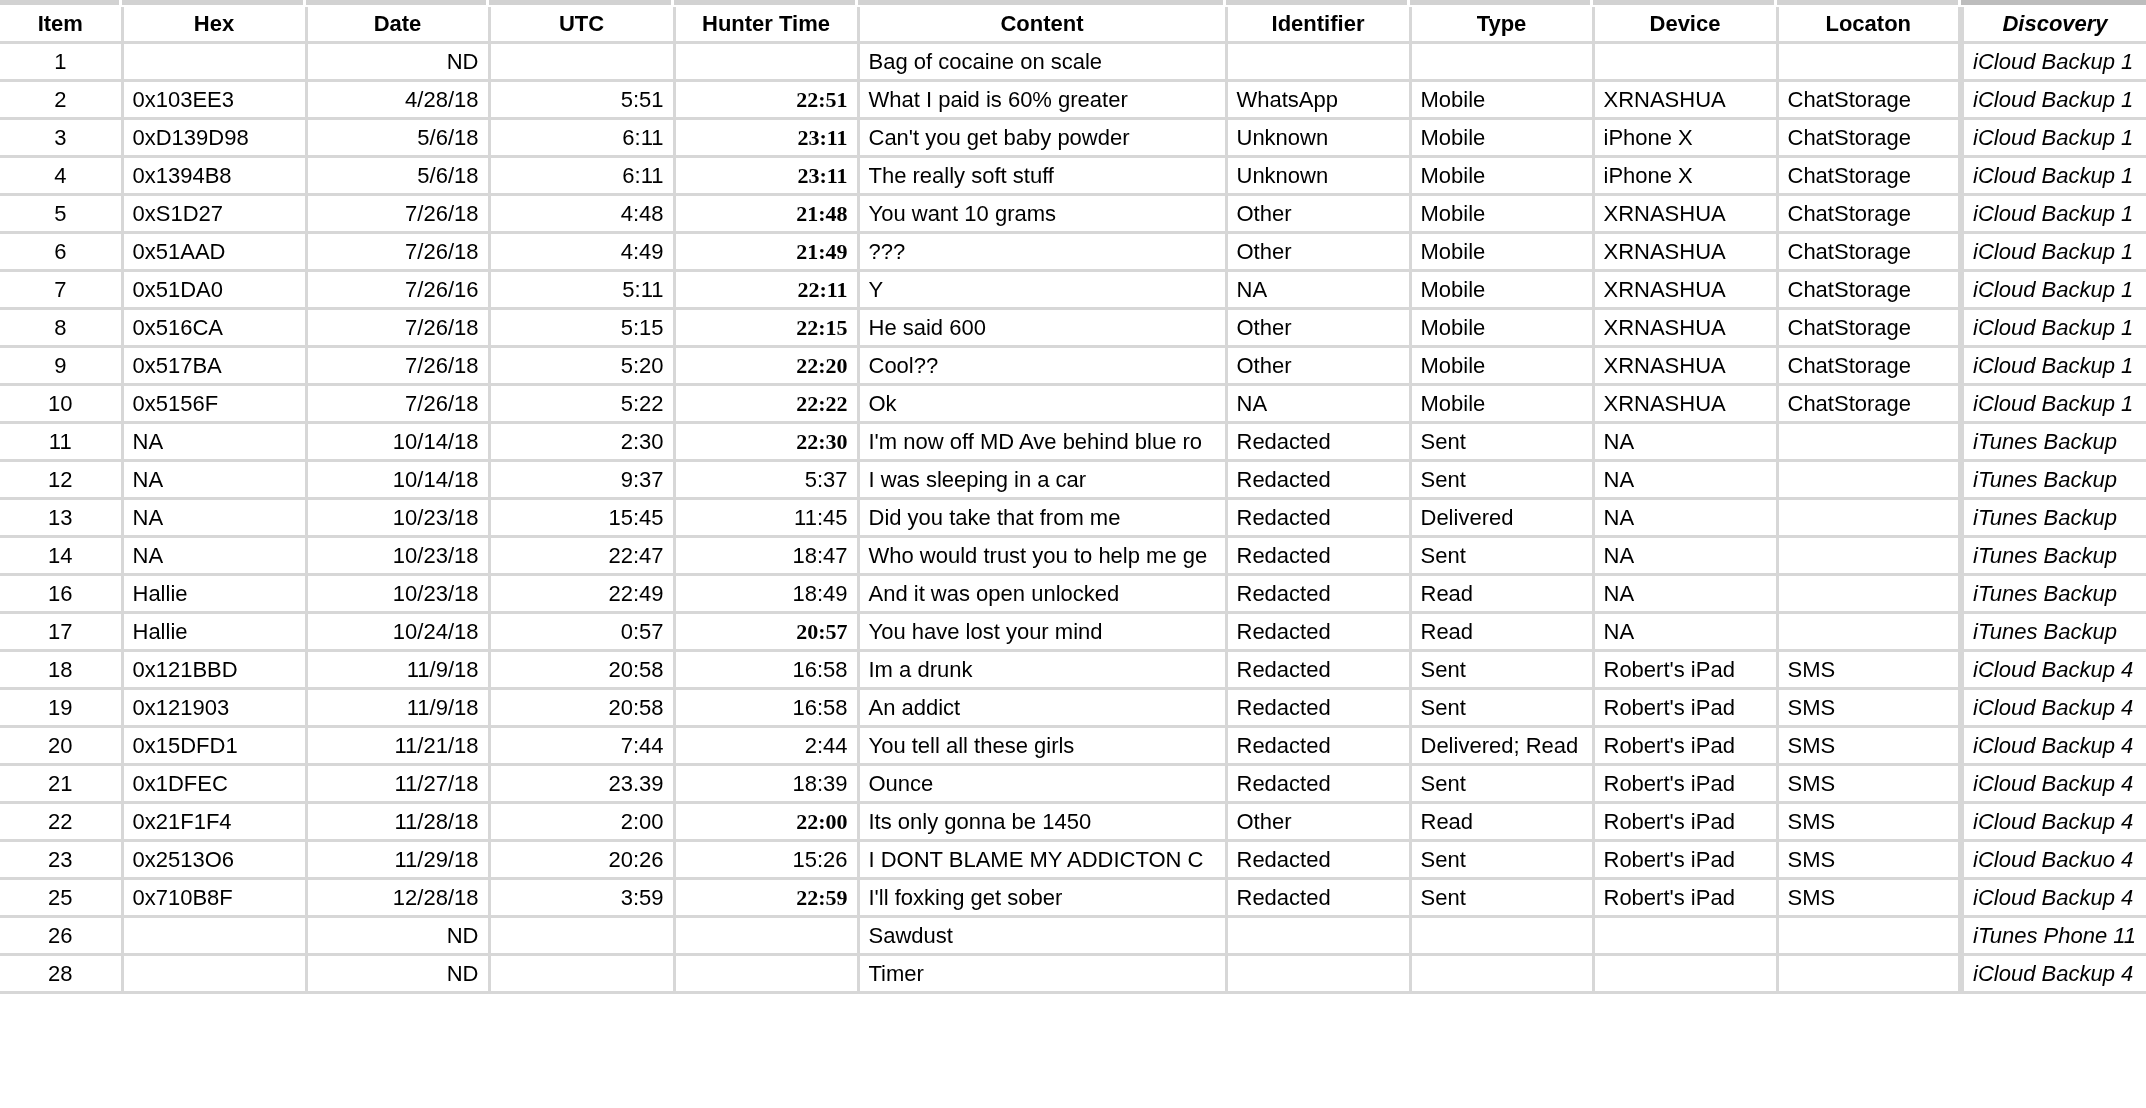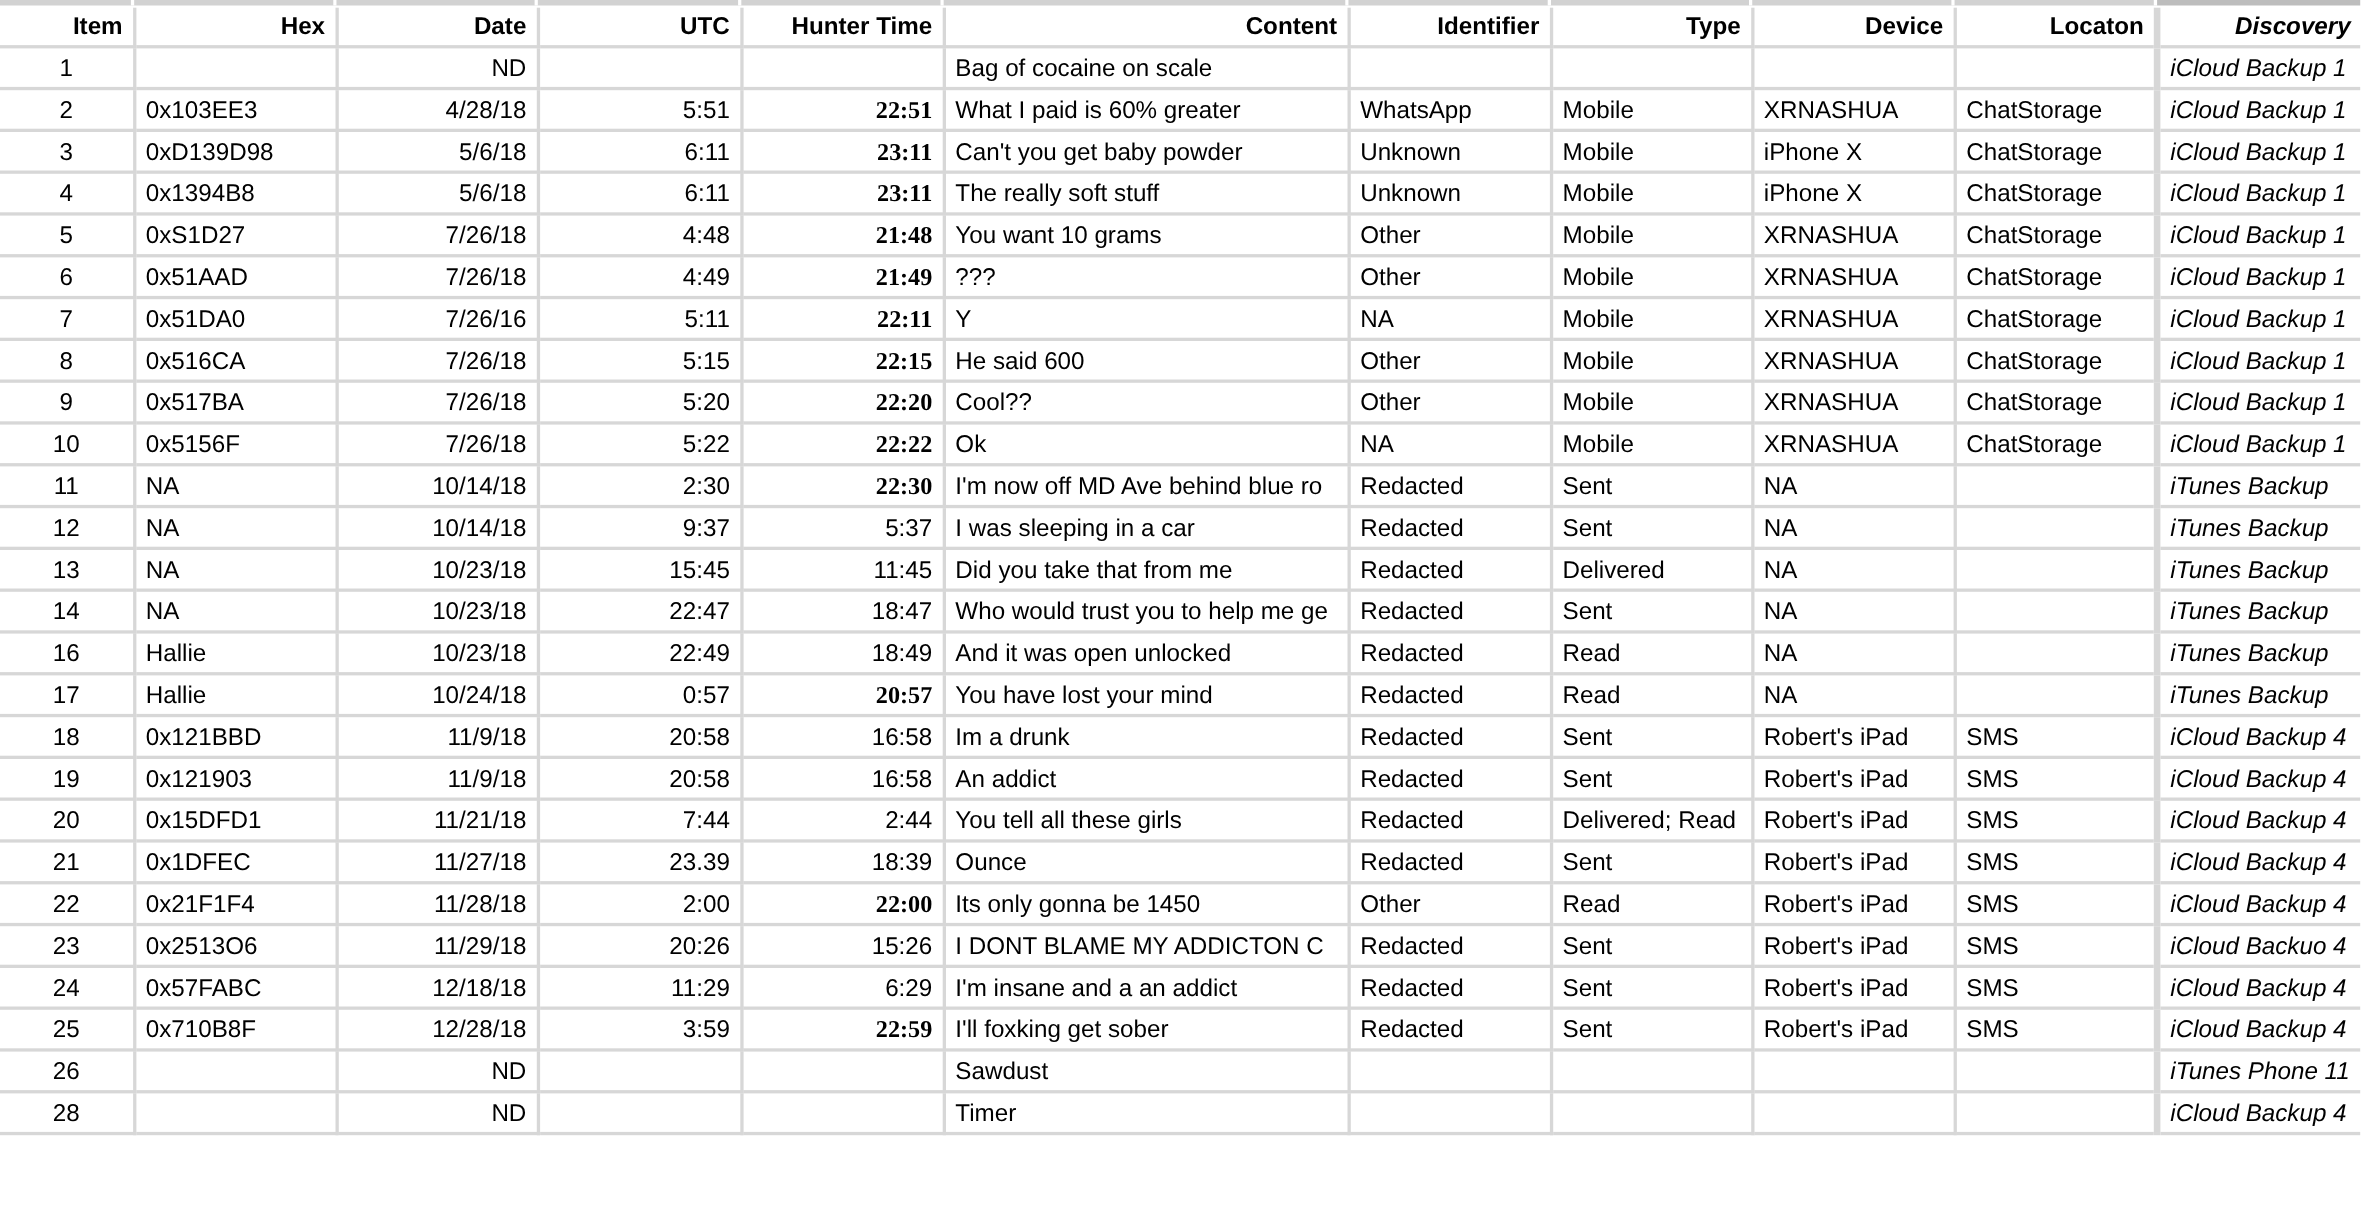--- a/index.html
+++ b/index.html
@@ -28,21 +28,21 @@
     white-space:nowrap;
     overflow:hidden;
     font-size:22px;
     box-sizing:border-box;
     background:#ffffff;
   }
   .grid th{
     height:34px;
     line-height:34px;
     font-weight:bold;
-    text-align:right;
+    text-align:center;
     border-top:none;
   }
   .grid td{
     height:35px;
     line-height:35px;
   }
   .grid th:first-child,.grid td:first-child{border-left:none;}
   .grid th:last-child,.grid td:last-child{border-right:none;}
   
   .grid th:nth-child(11),.grid td:nth-child(11){border-left:6px solid #d7d7d7;font-style:italic;}
@@ -379,33 +379,20 @@
           <td class="ar">20:26</td>
           <td class="ar">15:26</td>
           <td class="al">I DONT BLAME MY ADDICTON C</td>
           <td class="al">Redacted</td>
           <td class="al">Sent</td>
           <td class="al">Robert's iPad</td>
           <td class="al">SMS</td>
           <td class="al">iCloud Backuo 4</td>
         </tr>
         <tr>
-          <td class="ac">24</td>
-          <td class="al">0x57FABC</td>
-          <td class="ar">12/18/18</td>
-          <td class="ar">11:29</td>
-          <td class="ar">6:29</td>
-          <td class="al">I'm insane and a an addict</td>
-          <td class="al">Redacted</td>
-          <td class="al">Sent</td>
-          <td class="al">Robert's iPad</td>
-          <td class="al">SMS</td>
-          <td class="al">iCloud Backup 4</td>
-        </tr>
-        <tr>
           <td class="ac">25</td>
           <td class="al">0x710B8F</td>
           <td class="ar">12/28/18</td>
           <td class="ar">3:59</td>
           <td class="ar b">22:59</td>
           <td class="al">I'll foxking get sober</td>
           <td class="al">Redacted</td>
           <td class="al">Sent</td>
           <td class="al">Robert's iPad</td>
           <td class="al">SMS</td>

